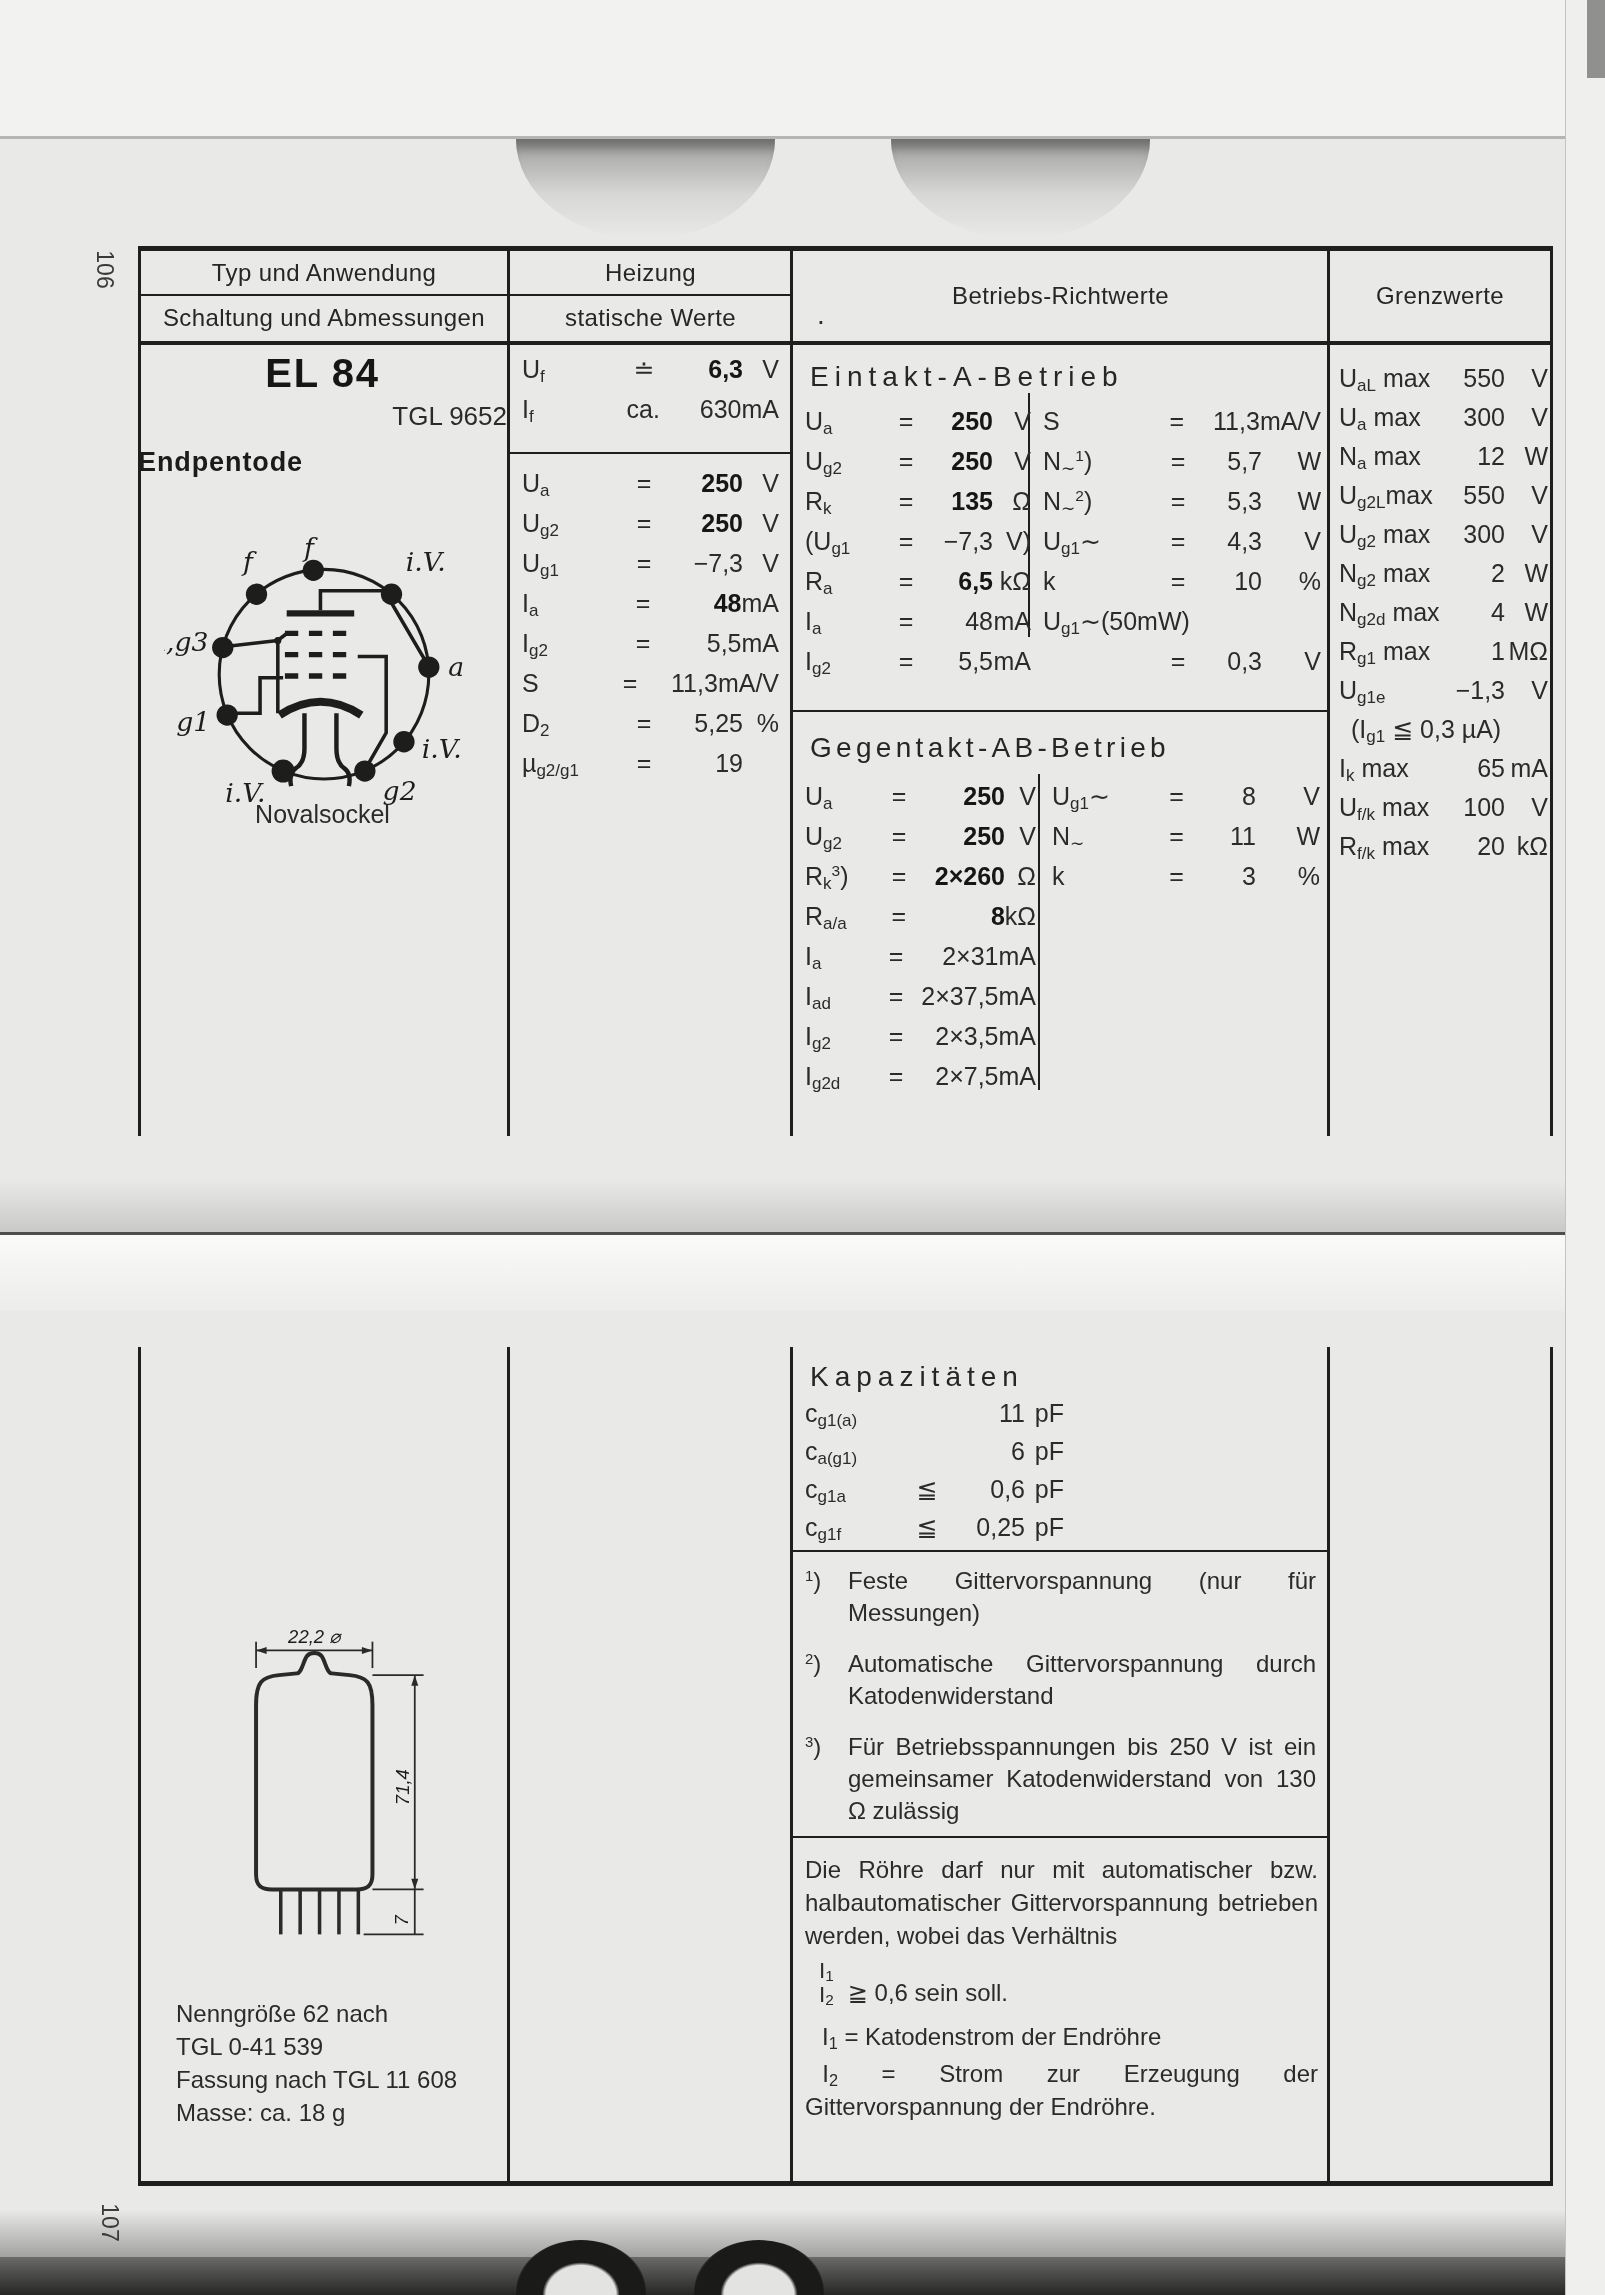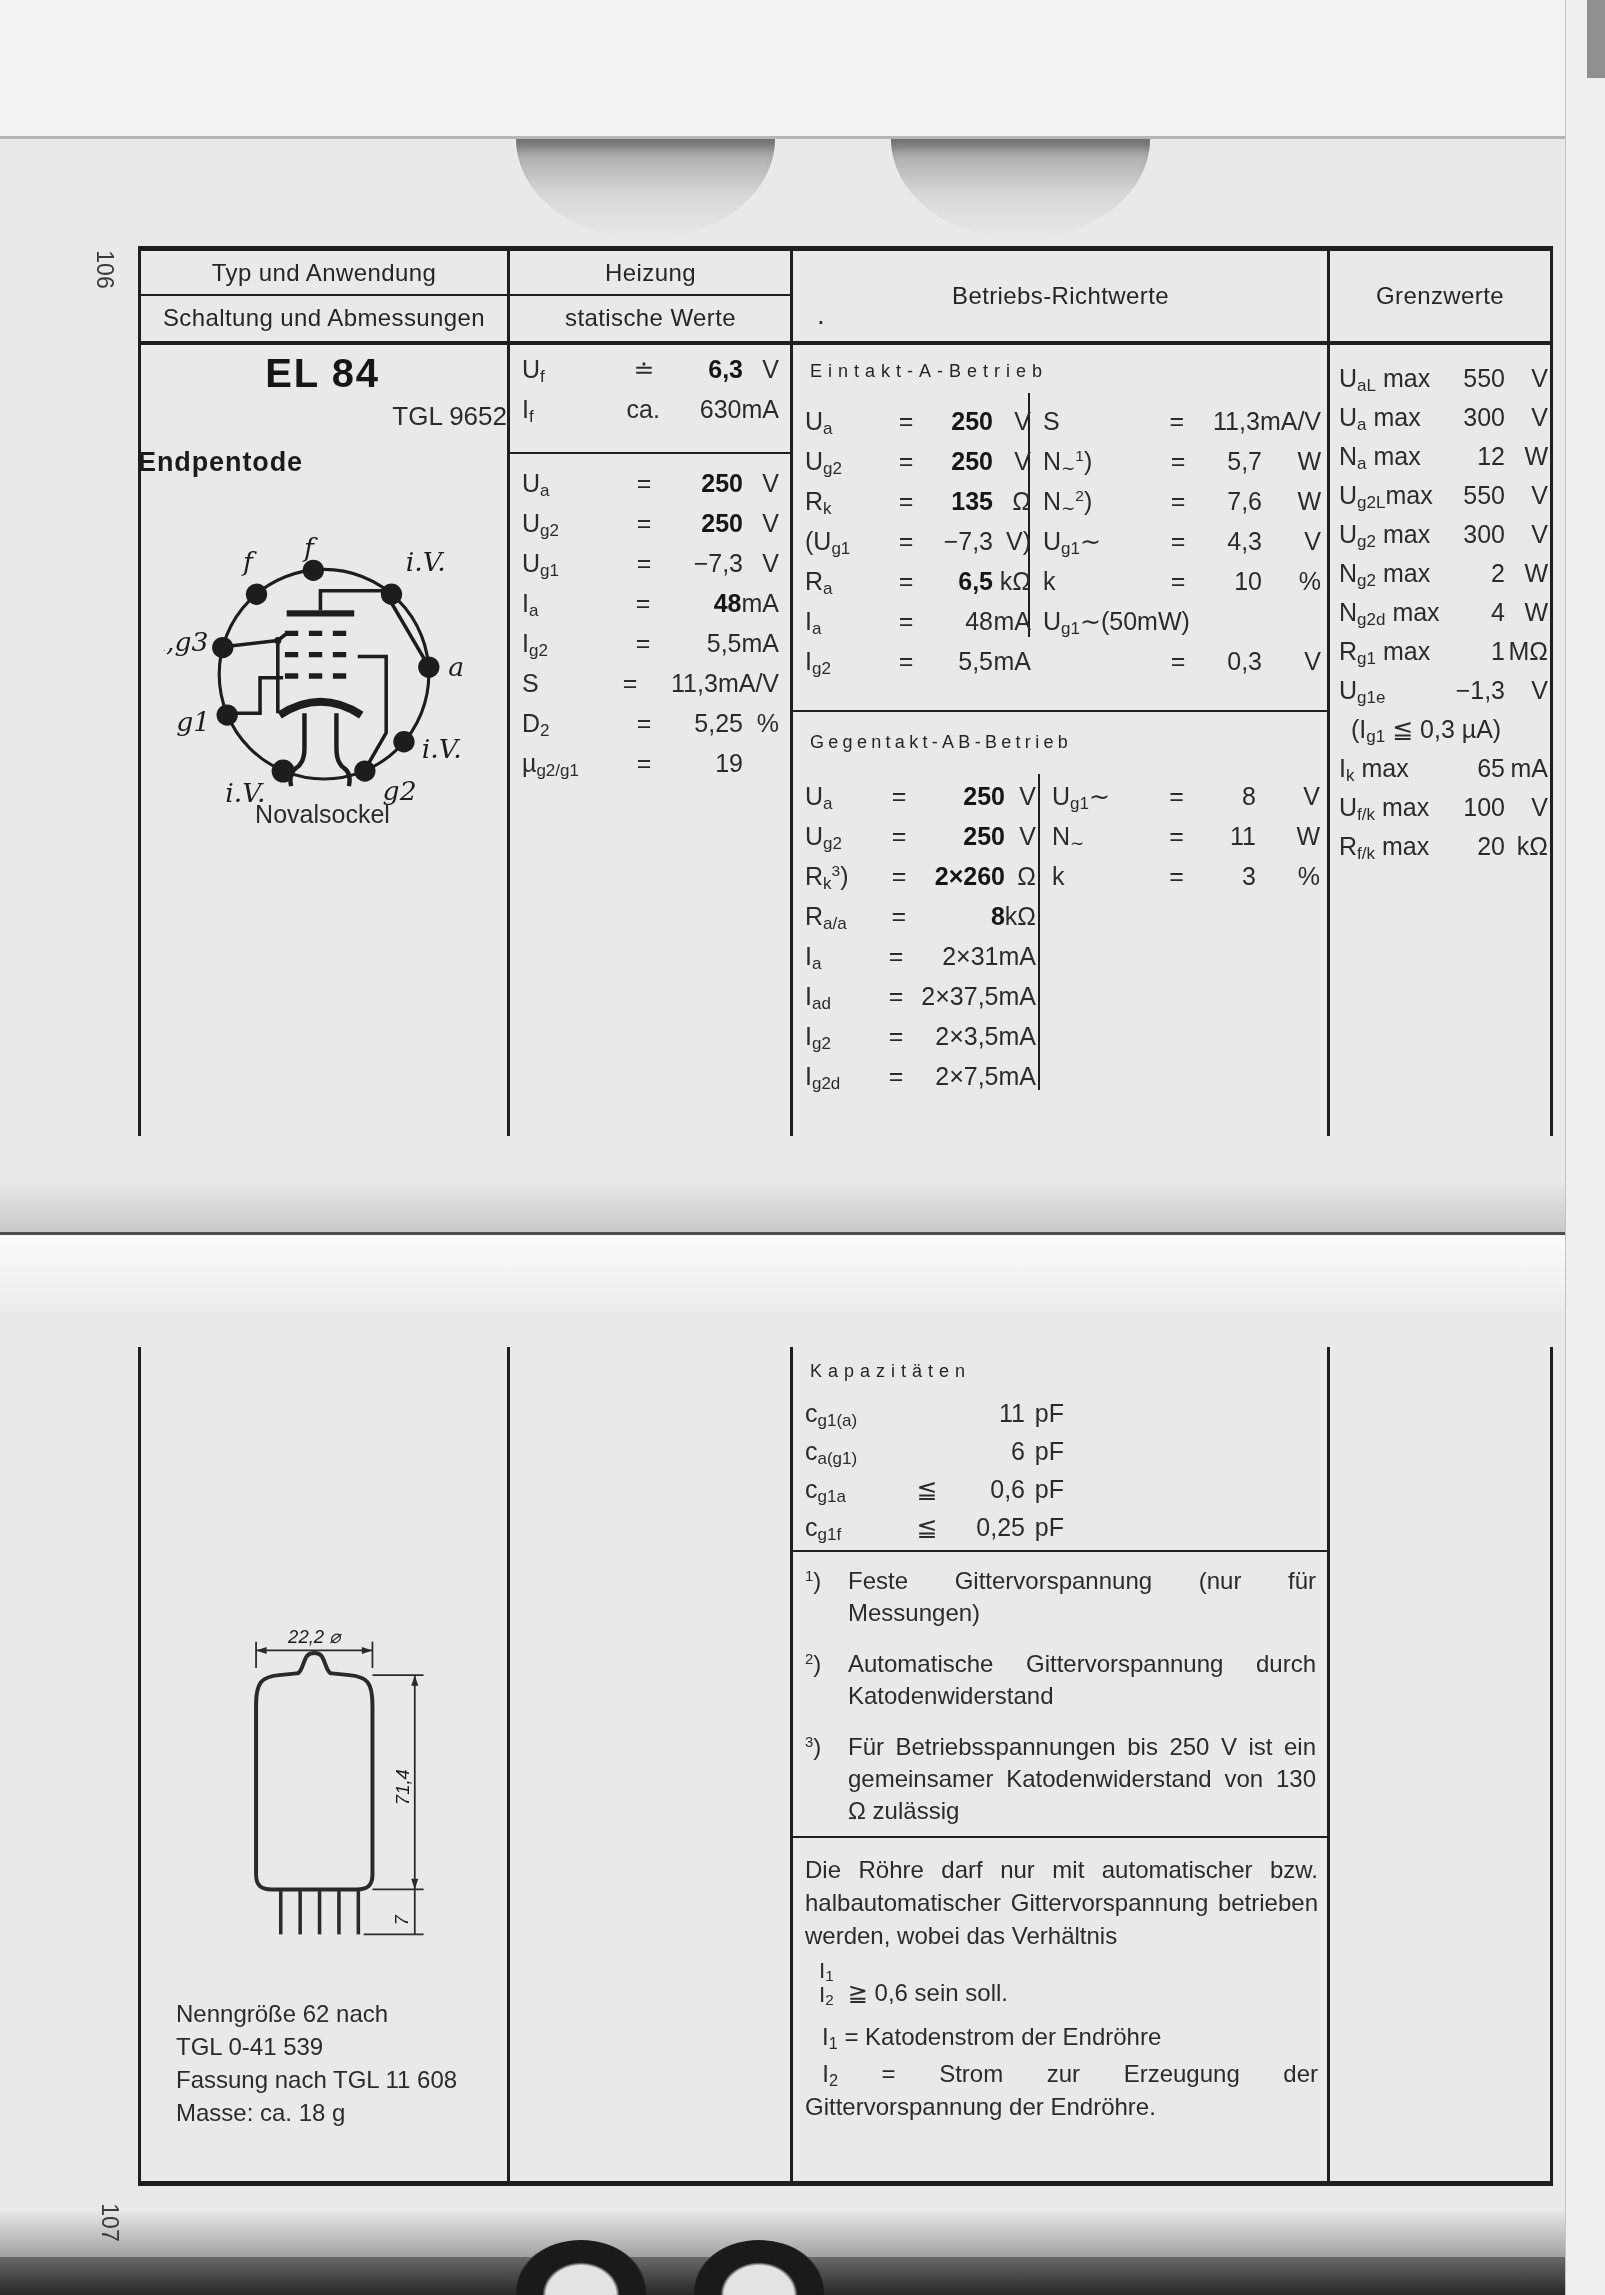--- a/index.html
+++ b/index.html
@@ -53,21 +53,21 @@
   #gegentakt-left{left:805px;top:776px;width:231px}
   .gr .c-l{width:102px}.gr .c-r{width:45px}.gr .c-v{width:57px}
   #gegentakt-right{left:1052px;top:776px;width:268px}
   .gz .row{height:39px;line-height:39px}
   .gz .c-l{width:116px}.gz .c-v{width:50px}
   #grenzwerte-rows{left:1339px;top:359px;width:209px}
   .kp .row{height:38px;line-height:38px}
   .kp .c-l{width:97px}.kp .c-r{width:50px}.kp .c-v{width:73px}
   #kap-rows{left:805px;top:1394px;width:259px}
   
-  .sect-title{position:absolute;font-size:18px;letter-spacing:6px;color:#262624}
+  .sect-title{position:absolute;font-size:28px;letter-spacing:6px;color:#262624}
   #tube-name{position:absolute;left:138px;top:351px;width:369px;text-align:center;
              font-size:40px;font-weight:700;letter-spacing:1.7px;color:#161614}
   #tube-standard{position:absolute;left:138px;top:401px;width:369px;text-align:right;font-size:26px}
   #tube-family{position:absolute;left:138px;top:447px;width:369px;text-align:left;
                font-size:27px;font-weight:700;letter-spacing:0.9px;color:#1b1b19}
   #novalsockel{position:absolute;left:138px;top:800px;width:369px;text-align:center;font-size:25px}
   #footnotes{position:absolute;left:805px;top:1565px;width:511px}
   .footnote{position:relative;padding-left:43px;margin-bottom:19px;
             text-align:justify;font-size:24px;line-height:32px}
   .fn-mark{position:absolute;left:0;top:0}
@@ -298,21 +298,21 @@
       </div>
       <div class="row">
         <span class="c-l">N<sub>∼</sub><sup>1</sup>)</span>
         <span class="c-r">=</span>
         <span class="c-v">5,7</span>
         <span class="c-u">W</span>
       </div>
       <div class="row">
         <span class="c-l">N<sub>∼</sub><sup>2</sup>)</span>
         <span class="c-r">=</span>
-        <span class="c-v">7,6</span>
+        <span class="c-v">5,3</span>
         <span class="c-u">W</span>
       </div>
       <div class="row">
         <span class="c-l">U<sub>g1</sub>∼</span>
         <span class="c-r">=</span>
         <span class="c-v">4,3</span>
         <span class="c-u">V</span>
       </div>
       <div class="row">
         <span class="c-l">k</span>

